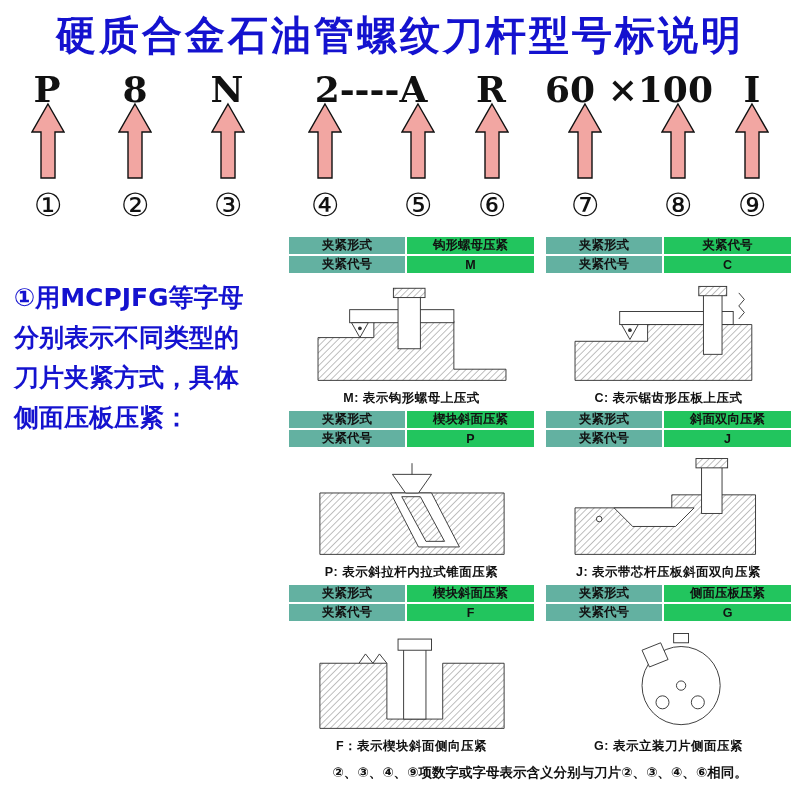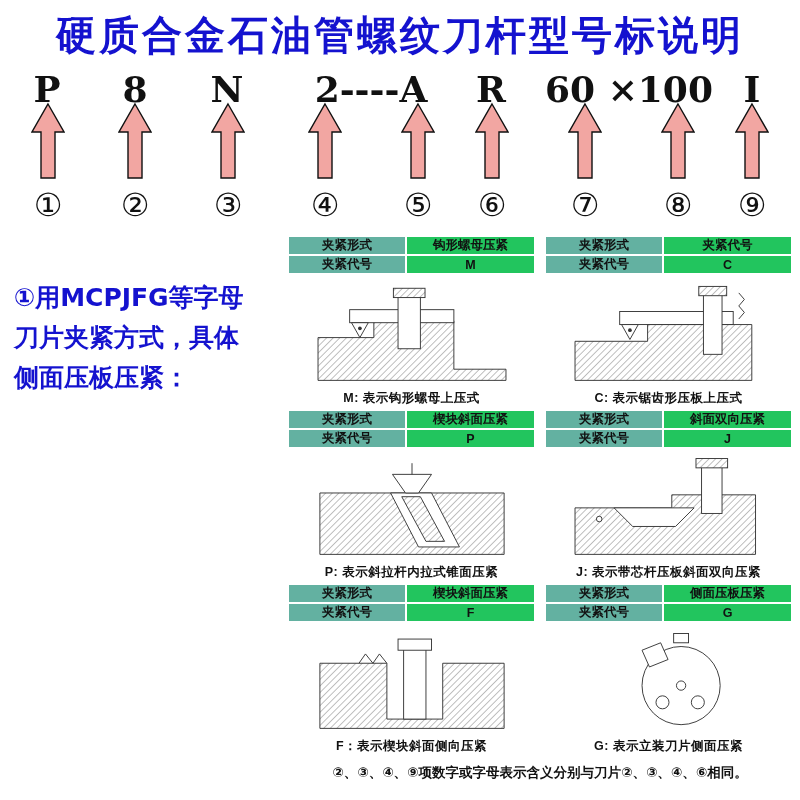--- a/index.html
+++ b/index.html
@@ -122,20 +122,21 @@
   <span class="cnum" style="left:228px">③</span>
   <span class="cnum" style="left:325px">④</span>
   <span class="cnum" style="left:418px">⑤</span>
   <span class="cnum" style="left:492px">⑥</span>
   <span class="cnum" style="left:585px">⑦</span>
   <span class="cnum" style="left:678px">⑧</span>
   <span class="cnum" style="left:752px">⑨</span>
 
   <div class="note">
     <div>①用MCPJFG等字母</div>
+    <div>分别表示不同类型的</div>
     <div>刀片夹紧方式，具体</div>
     <div>侧面压板压紧：</div>
   </div>
 
   <div class="panels">
 
     <div class="panel">
       <div class="phead">
         <div class="cell label">夹紧形式</div>
         <div class="cell value">钩形螺母压紧</div>

